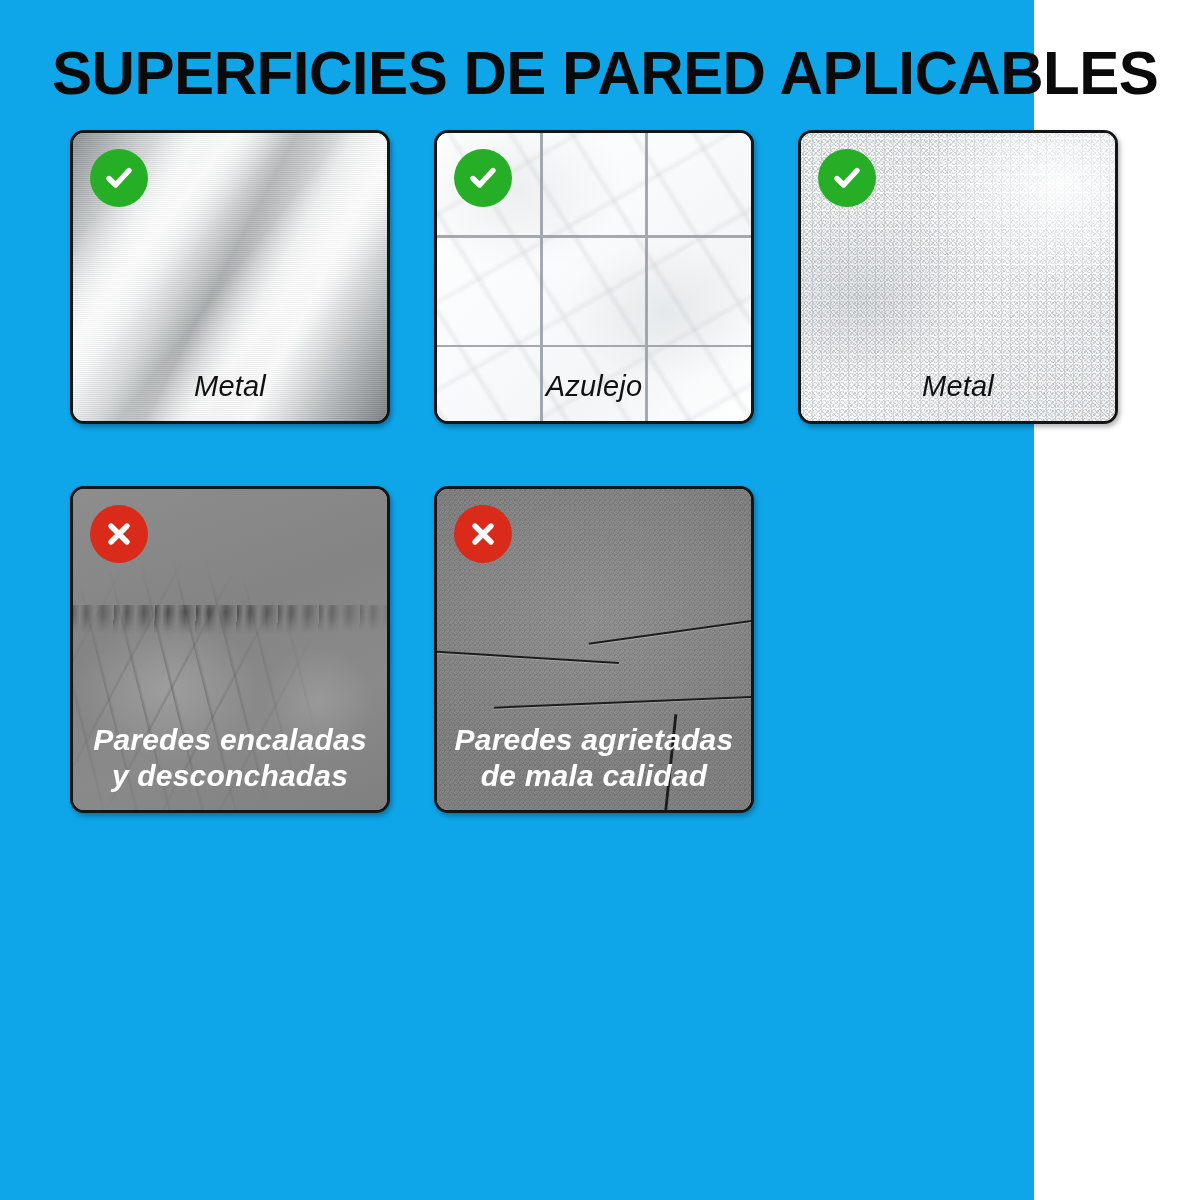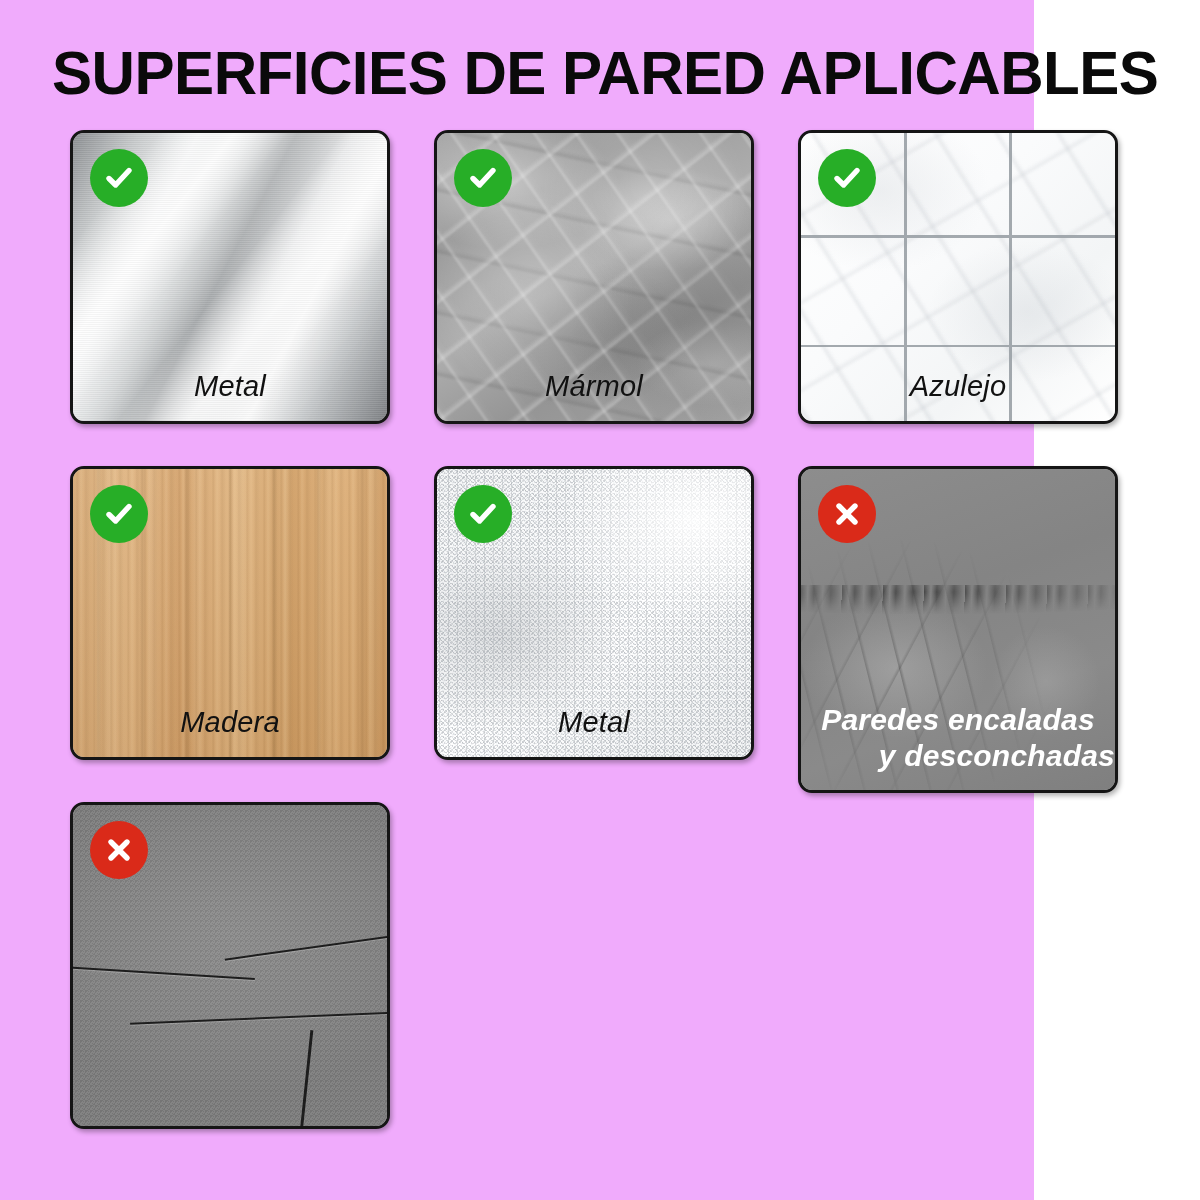--- a/index.html
+++ b/index.html
@@ -12,21 +12,21 @@
     height: 1200px;
     overflow: hidden;
     font-family: "Liberation Sans", "DejaVu Sans", sans-serif;
     -webkit-font-smoothing: antialiased;
   }
 
   .page {
     position: relative;
     width: 1034px;
     height: 1200px;
-    background: #f0abfc;
+    background: #0ea5e9;
   }
 
   
   .title {
     position: absolute;
     left: 52px;
     top: 37px;
     width: 1100px;
     font-size: 61px;
     line-height: 72px;
@@ -44,21 +44,21 @@
     position: absolute;
     left: 70px;
     top: 130px;
     width: 1048px;
     display: grid;
     grid-template-columns: 320px 320px 320px;
     grid-template-rows: 294px 294px 321px;
     column-gap: 44px;
     row-gap: 42px;
   }
-  .grid .row3 { height: 321px; }
+  .grid .row3 { height: 321px; margin-top: 20px; }
 
   .tile {
     position: relative;
     border: 3px solid #151515;
     border-radius: 14px;
     overflow: hidden;
     box-shadow: 2px 3px 5px rgba(0,0,0,0.30);
     background: #bdbdbd;
   }
   .tile .texture {
@@ -100,21 +100,21 @@
     bottom: 18px;
     color: #111111;
   }
   .label.light {
     bottom: 16px;
     color: #ffffff;
     font-weight: 600;
     font-size: 30px;
     line-height: 36px;
   }
-  .label .l2 { display: block; text-align: right; }
+  .label .l2 { display: block; }
 
   
 
   
   .tex-metal {
     background:
       linear-gradient(128deg,
         rgba(255,255,255,0.00) 16%,
         rgba(255,255,255,0.95) 30%,
         rgba(255,255,255,0.25) 40%,
@@ -406,52 +406,34 @@
     <div class="tile">
       <div class="texture tex-metal"></div>
       <div class="badge ok">
         <svg width="34" height="34" viewBox="0 0 34 34" aria-hidden="true">
           <path d="M7 17.5 L13.6 24 L27 9.5" fill="none" stroke="#ffffff" stroke-width="5.4" stroke-linecap="round" stroke-linejoin="round"></path>
         </svg>
       </div>
       <div class="label dark">Metal</div>
     </div>
 
+
     <div class="tile">
-      <div class="texture tex-marble"></div>
+      <div class="texture tex-tile">
+        <div class="veins"></div>
+        <div class="grout"></div>
+      </div>
       <div class="badge ok">
         <svg width="34" height="34" viewBox="0 0 34 34" aria-hidden="true">
           <path d="M7 17.5 L13.6 24 L27 9.5" fill="none" stroke="#ffffff" stroke-width="5.4" stroke-linecap="round" stroke-linejoin="round"></path>
         </svg>
       </div>
-      <div class="label dark">Mármol</div>
-    </div>
-
-    <div class="tile">
-      <div class="texture tex-tile">
-        <div class="veins"></div>
-        <div class="grout"></div>
-      </div>
-      <div class="badge ok">
-        <svg width="34" height="34" viewBox="0 0 34 34" aria-hidden="true">
-          <path d="M7 17.5 L13.6 24 L27 9.5" fill="none" stroke="#ffffff" stroke-width="5.4" stroke-linecap="round" stroke-linejoin="round"></path>
-        </svg>
-      </div>
       <div class="label dark">Azulejo</div>
     </div>
 
-    <div class="tile">
-      <div class="texture tex-wood"></div>
-      <div class="badge ok">
-        <svg width="34" height="34" viewBox="0 0 34 34" aria-hidden="true">
-          <path d="M7 17.5 L13.6 24 L27 9.5" fill="none" stroke="#ffffff" stroke-width="5.4" stroke-linecap="round" stroke-linejoin="round"></path>
-        </svg>
-      </div>
-      <div class="label dark">Madera</div>
-    </div>
 
     <div class="tile">
       <div class="texture tex-glass">
         <div class="frost"></div>
         <div class="sheen"></div>
       </div>
       <div class="badge ok">
         <svg width="34" height="34" viewBox="0 0 34 34" aria-hidden="true">
           <path d="M7 17.5 L13.6 24 L27 9.5" fill="none" stroke="#ffffff" stroke-width="5.4" stroke-linecap="round" stroke-linejoin="round"></path>
         </svg>
@@ -483,17 +465,21 @@
         <div class="line1"></div>
         <div class="line2"></div>
         <div class="line3"></div>
         <div class="line4"></div>
       </div>
       <div class="badge no">
         <svg width="34" height="34" viewBox="0 0 34 34" aria-hidden="true">
           <path d="M9 9 L25 25 M25 9 L9 25" fill="none" stroke="#ffffff" stroke-width="5.4" stroke-linecap="round"></path>
         </svg>
       </div>
+      <div class="label light">
+        <span>Paredes agrietadas</span>
+        <span class="l2">de mala calidad</span>
+      </div>
     </div>
 
 
   </div>
 </div>
 
 </body></html>

